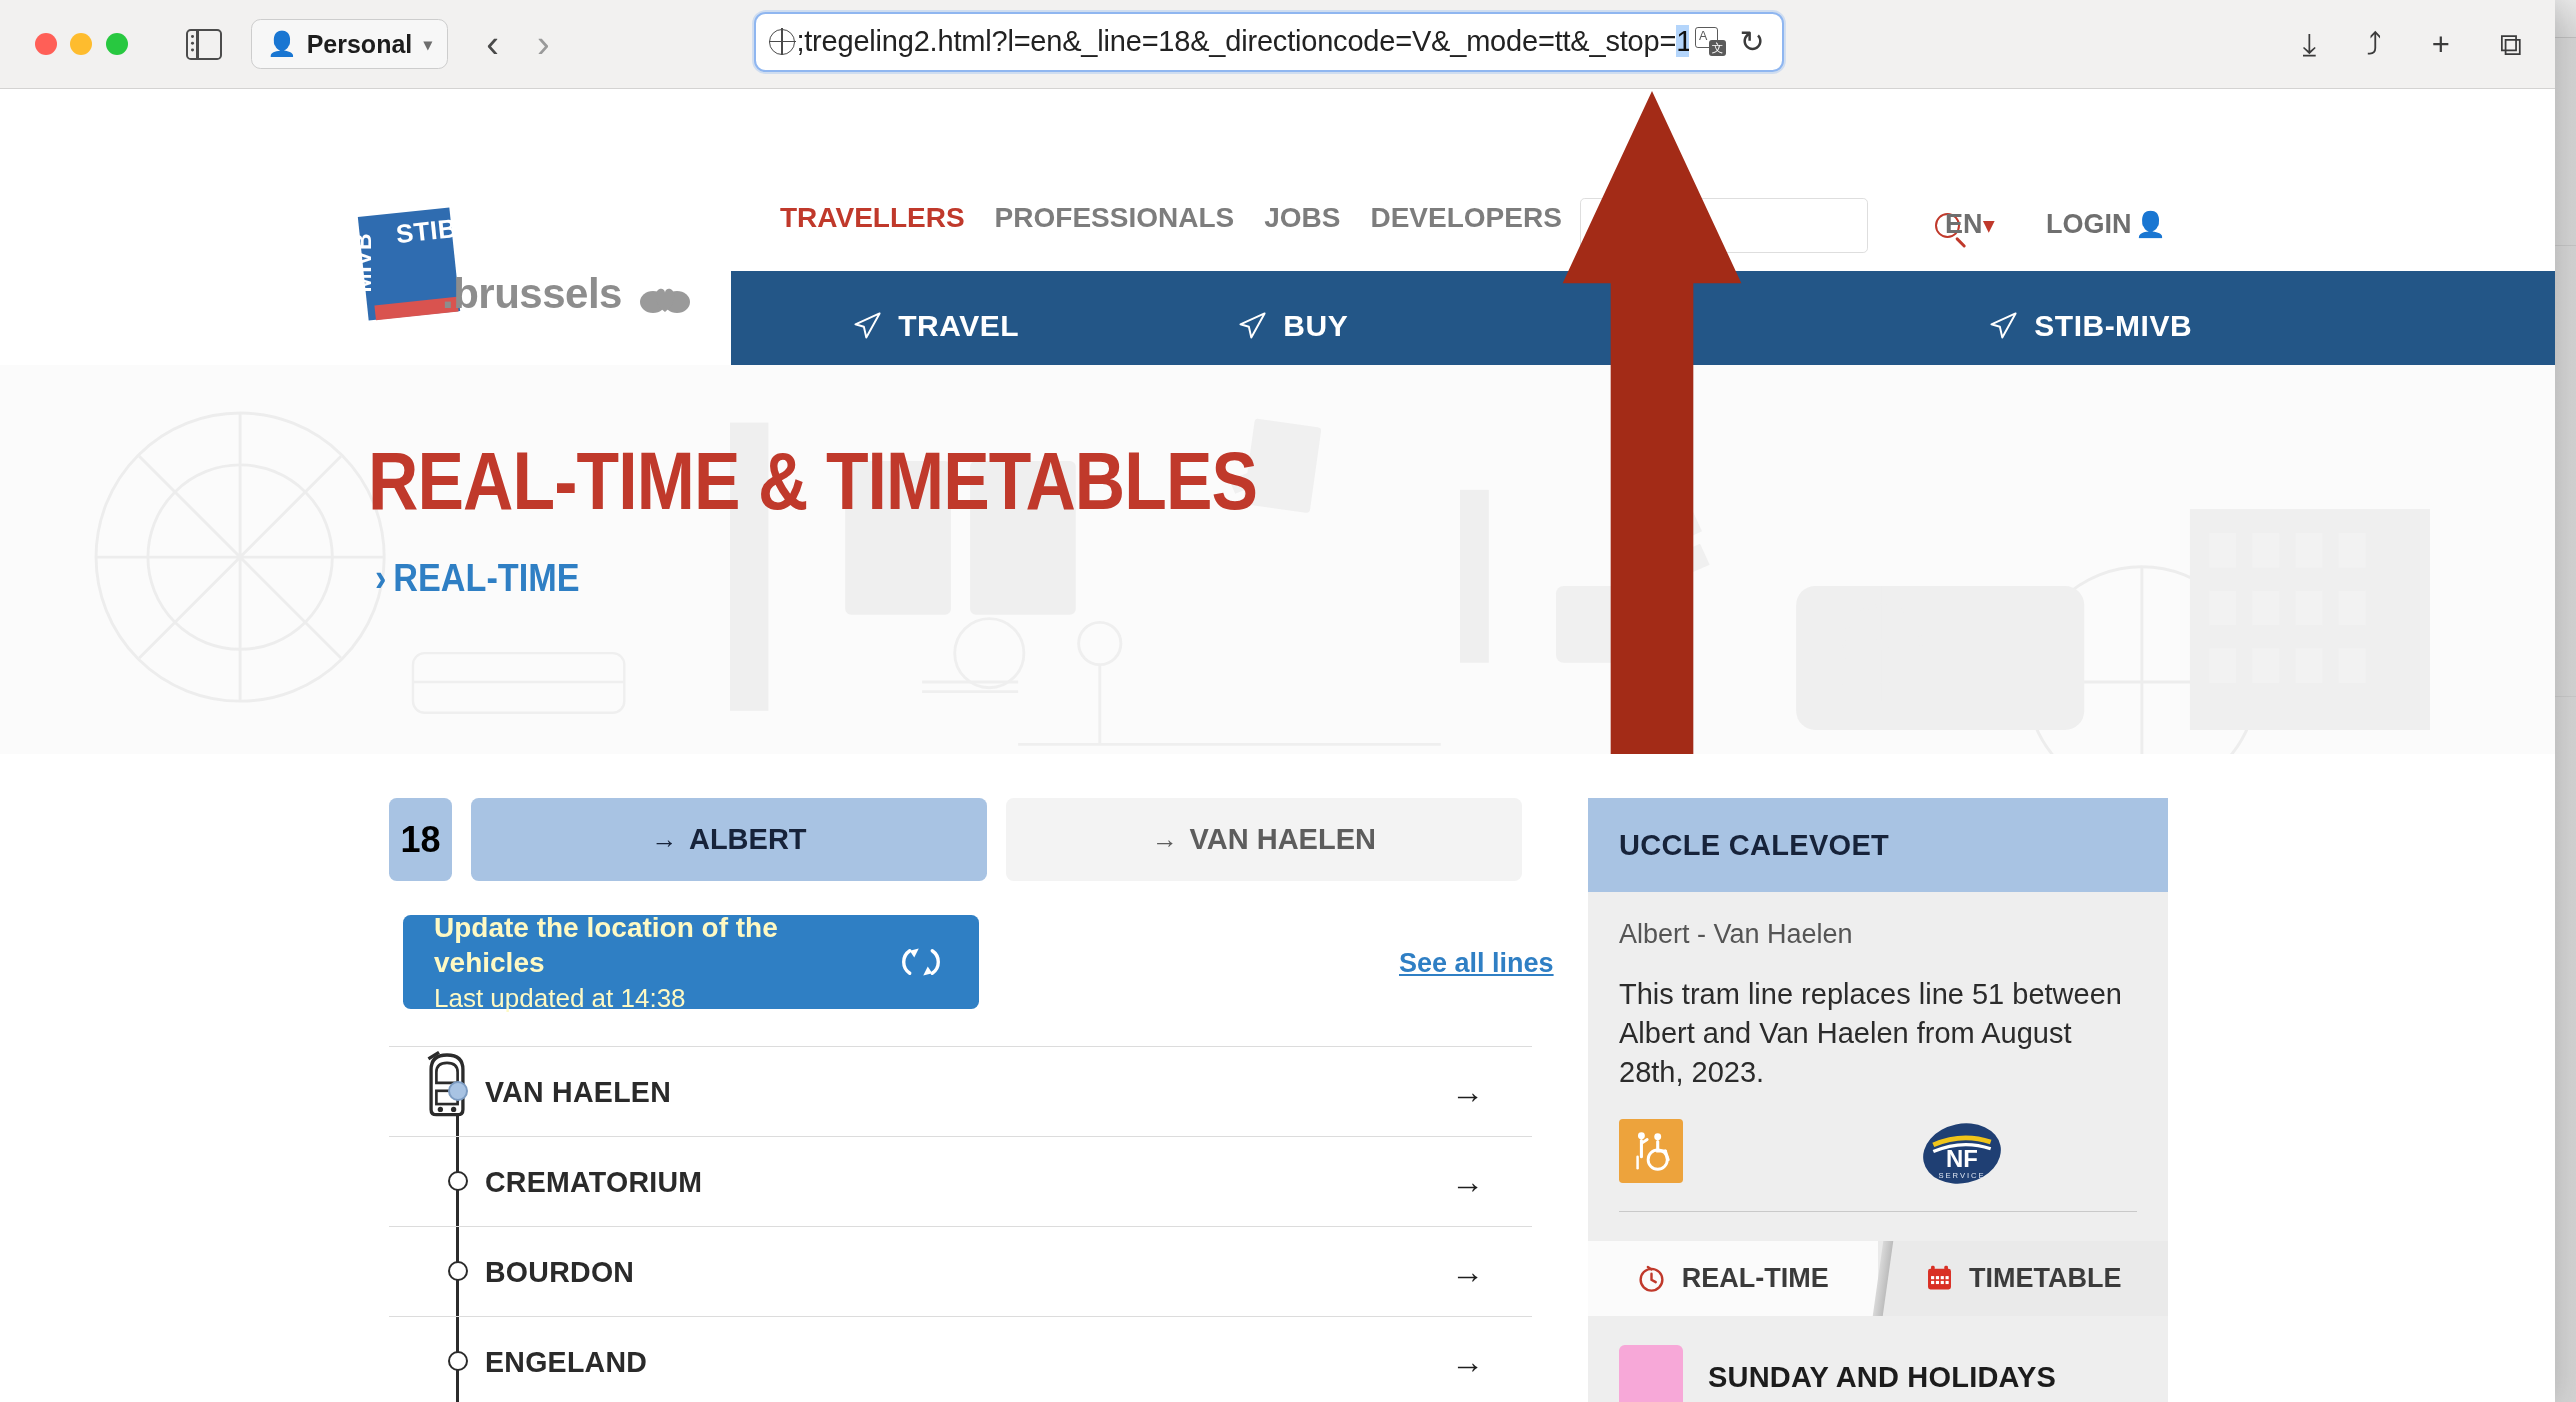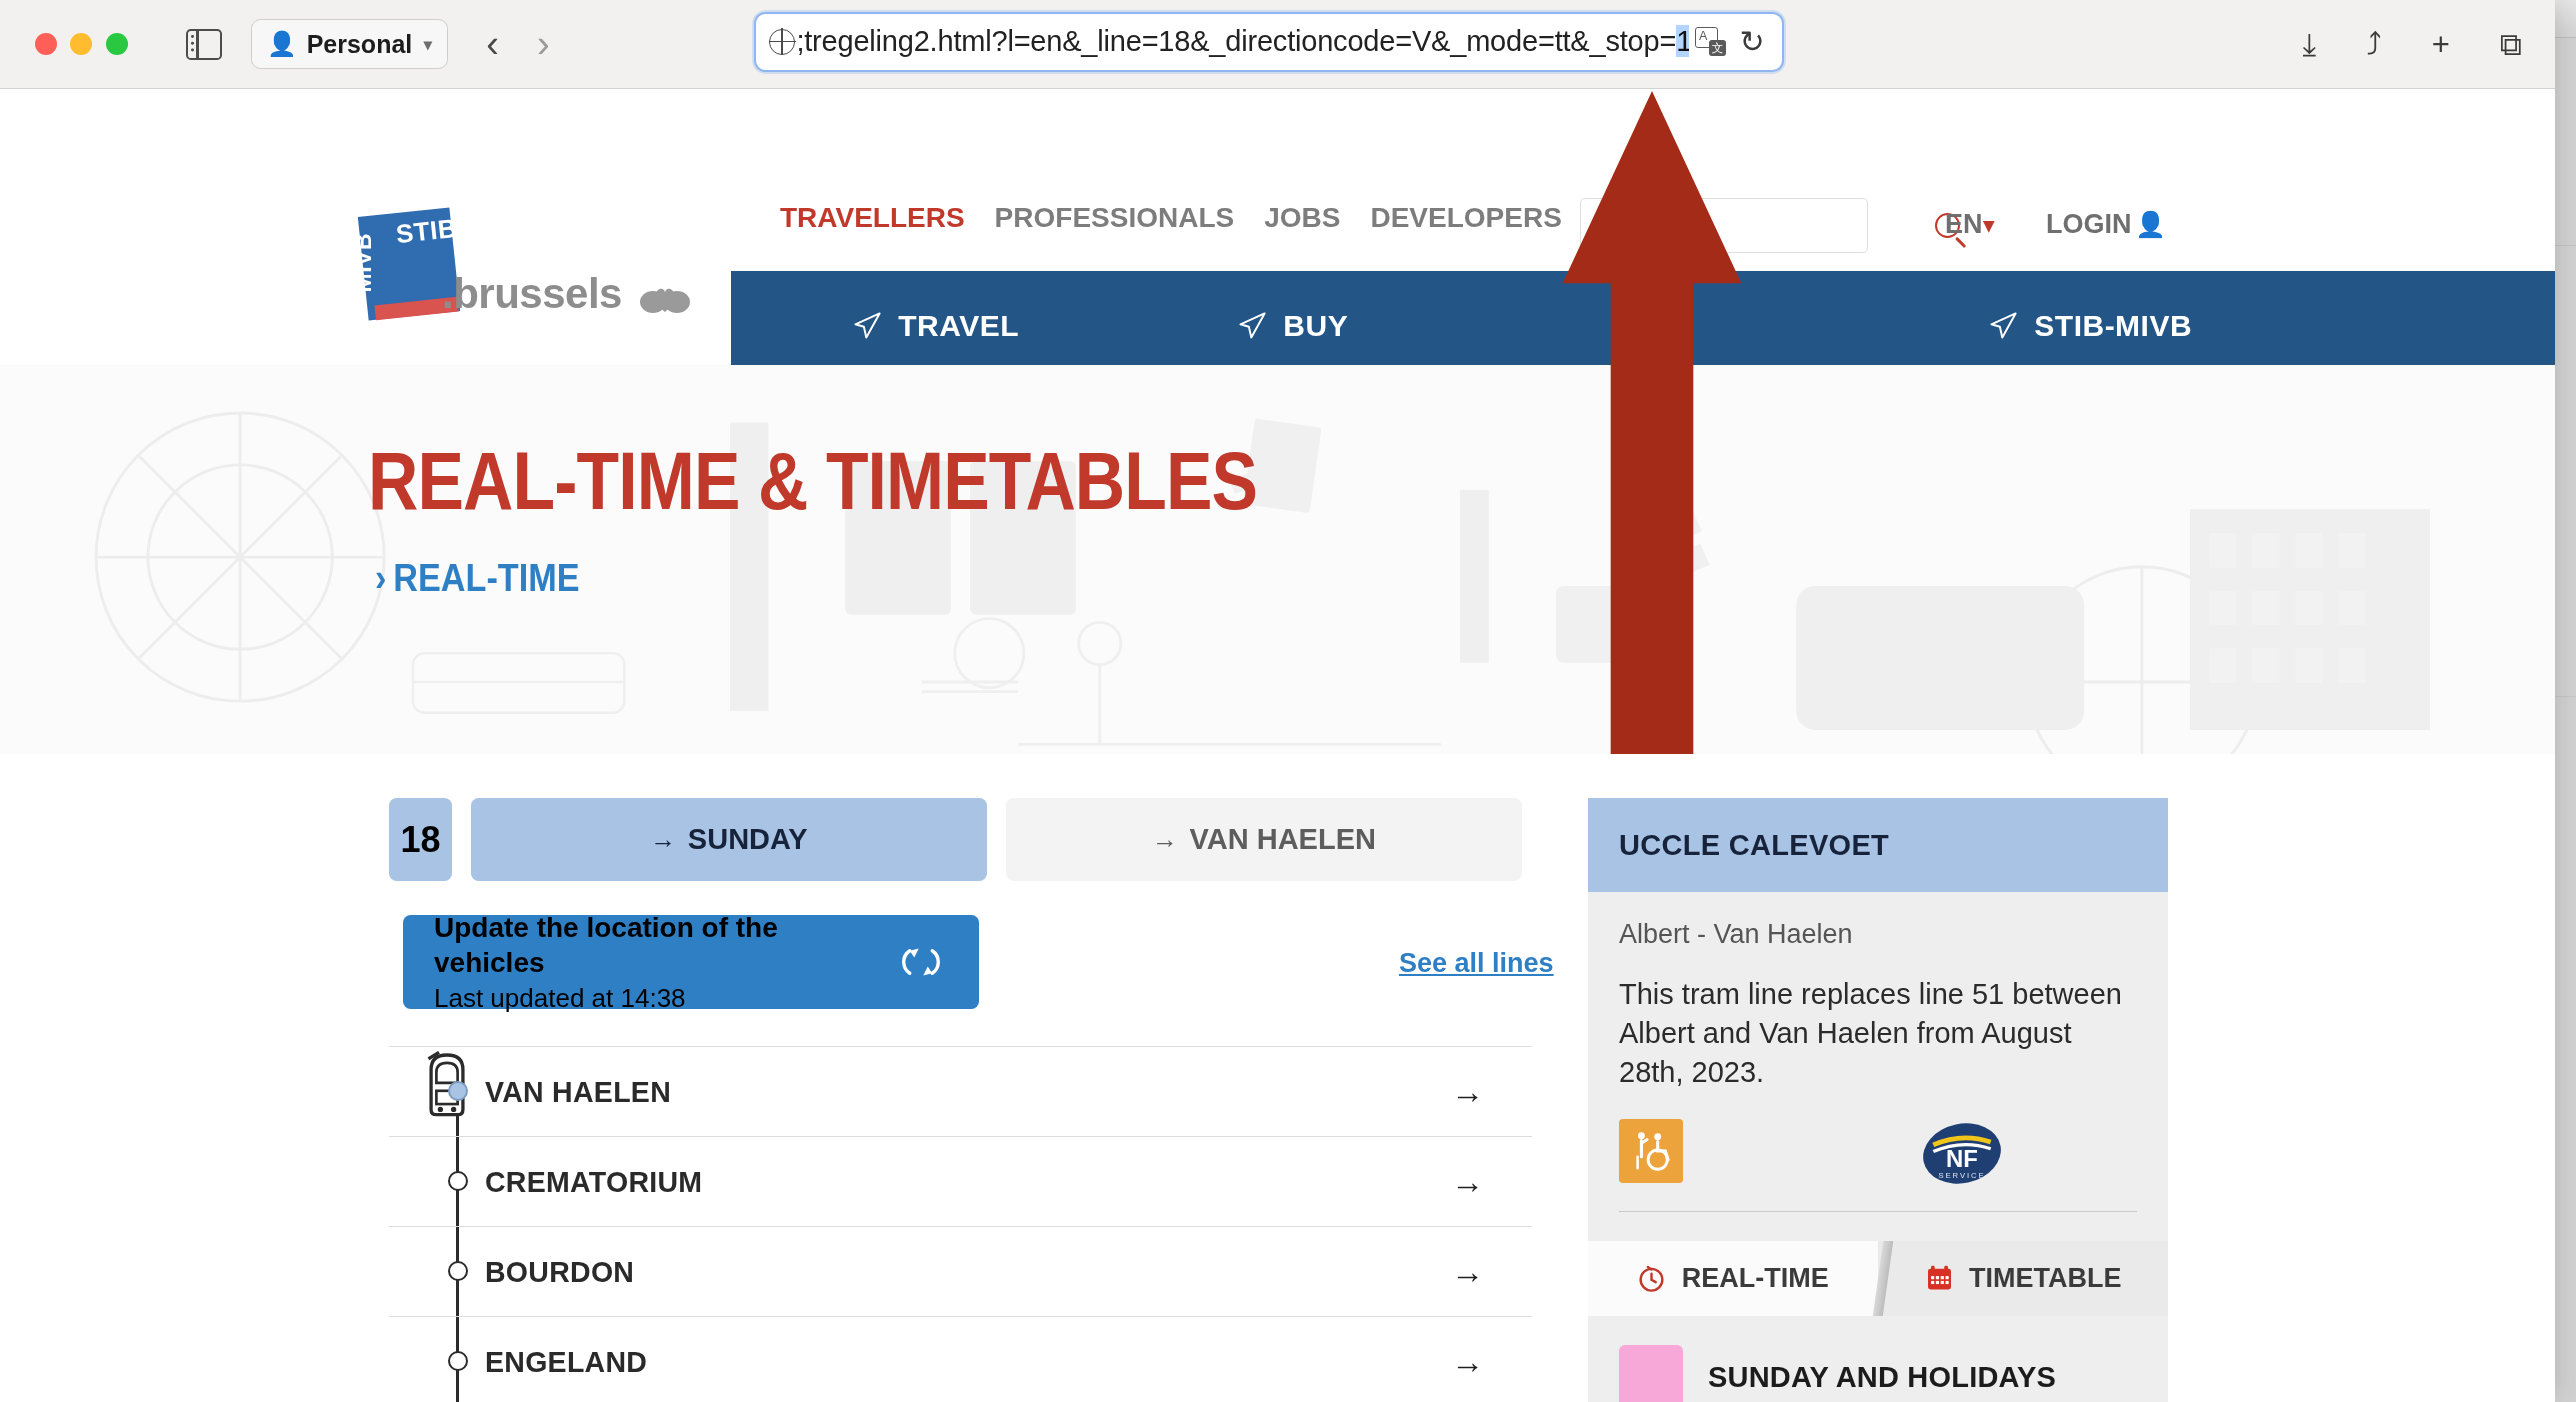--- a/index.html
+++ b/index.html
@@ -305,21 +305,21 @@
     display: flex; align-items: center; justify-content: center;
     gap: 11.5px; font-size: 29px; font-weight: 600; white-space: nowrap;
   }
   .dir-tab.active { background: #a8c3e3; color: #17233a; }
   .dir-tab.inactive { background: #f3f3f3; color: #5d5d5d; }
   .dir-arrow { font-size: 26px; }
 
   .update-box {
     position: absolute; left: 403px; top: 146px;
     width: 576px; height: 94px; border-radius: 7.7px;
-    background: #2f7fc4; color: #000000;
+    background: #2f7fc4; color: #fef9c3;
     display: flex; align-items: center; justify-content: space-between;
     padding: 0 31px;
   }
   .update-title { font-size: 28px; font-weight: 700; line-height: 1.25; }
   .update-sub { font-size: 26px; font-weight: 500; margin-top: 3.8px; }
   .refresh-ico { width: 54px; height: 54px; }
 
   .see-all {
     position: absolute; left: 1399px; top: 179px;
     font-size: 27px; color: #2f7fc4; text-decoration: underline; font-weight: 600;
@@ -605,21 +605,21 @@
         <span>REAL-TIME</span>
       </div>
     </div>
 
     <div class="content">
 
       <div class="line-row">
         <div class="line-badge">18</div>
         <div class="dir-tab active">
           <span class="dir-arrow">→</span>
-          <span>SUNDAY</span>
+          <span>ALBERT</span>
         </div>
         <div class="dir-tab inactive">
           <span class="dir-arrow">→</span>
           <span>VAN HAELEN</span>
         </div>
       </div>
 
       <div class="update-box">
         <div>
           <div class="update-title">Update the location of the vehicles</div>

